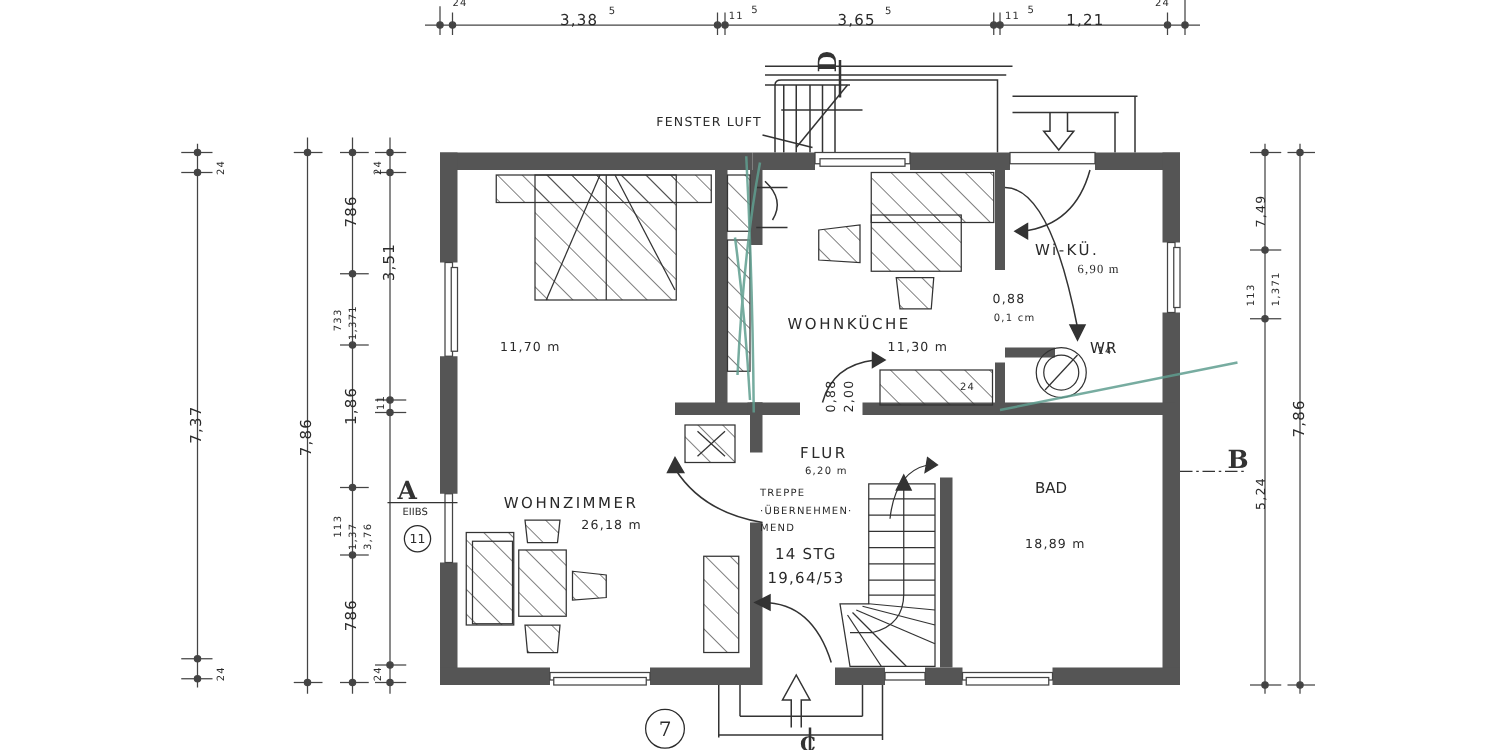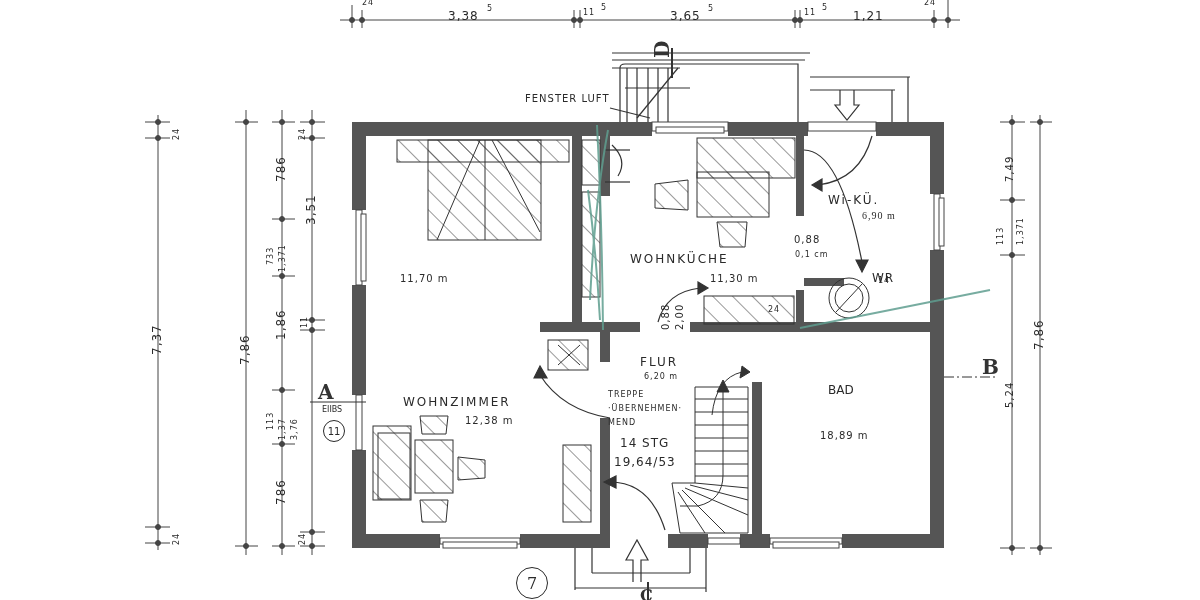--- a/index.html
+++ b/index.html
@@ -303,21 +303,21 @@
 <span class="label xs rot" style="left:1016px;top:245px;">1,371</span>
 <span class="label sm rot" style="left:1004px;top:408px;">5,24</span>
 <span class="label md rot" style="left:1032px;top:350px;">7,86</span>
 
 <span class="label sm" style="left:400px;top:273px;text-align:center;">11,70 m</span>
 <span class="label lg" style="left:630px;top:252px;">WOHNKÜCHE</span>
 <span class="label sm" style="left:710px;top:273px;">11,30 m</span>
 <span class="label lg" style="left:828px;top:193px;">Wi-KÜ.</span>
 <span class="label sm" style="left:862px;top:210px;font-family:Liberation Serif, serif;">6,90 m</span>
 <span class="label lg" style="left:403px;top:395px;">WOHNZIMMER</span>
-<span class="label sm" style="left:465px;top:415px;">12,38 m</span>
+<span class="label sm" style="left:465px;top:415px;">26,18 m</span>
 <span class="label lg" style="left:640px;top:355px;">FLUR</span>
 <span class="label xs" style="left:644px;top:372px;">6,20 m</span>
 <span class="label md" style="left:828px;top:383px;letter-spacing:0;">BAD</span>
 <span class="label sm" style="left:820px;top:430px;">18,89 m</span>
 
 <span class="label sm" style="left:491px;top:93px;margin-left:34px;">FENSTER LUFT</span>
 <span class="label sm" style="left:794px;top:234px;">0,88</span>
 <span class="label xs" style="left:795px;top:250px;">0,1 cm</span>
 <span class="label md" style="left:872px;top:271px;">WR</span>
 <span class="label xs" style="left:878px;top:276px;">14</span>

